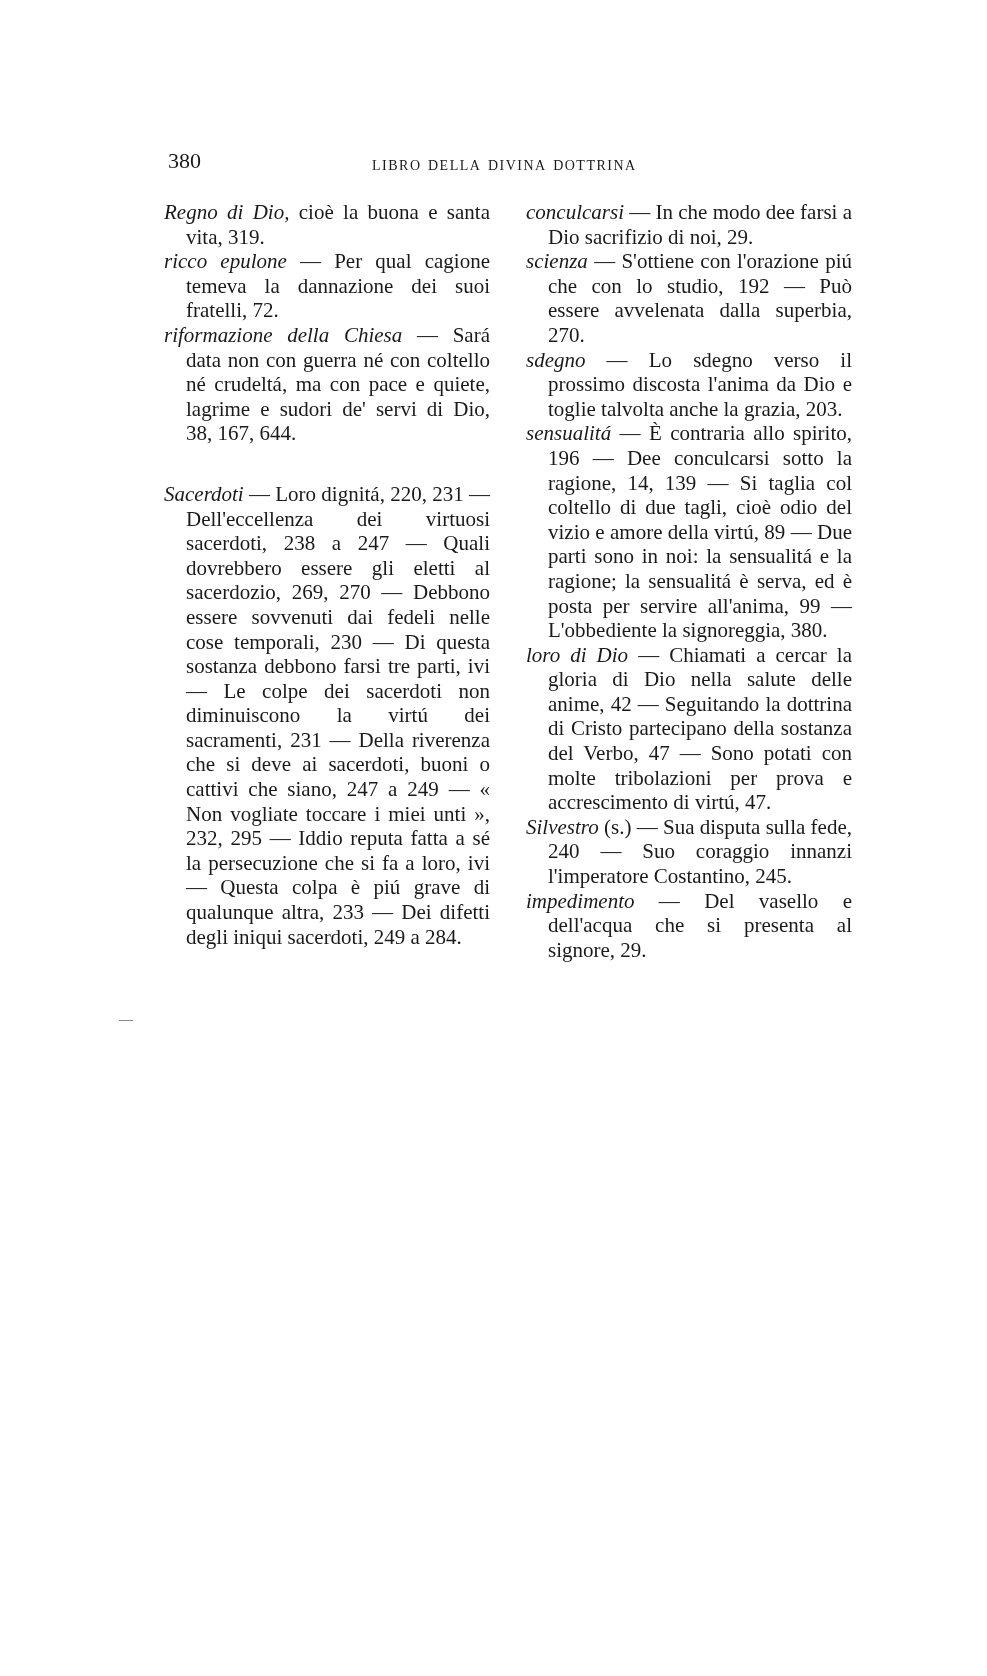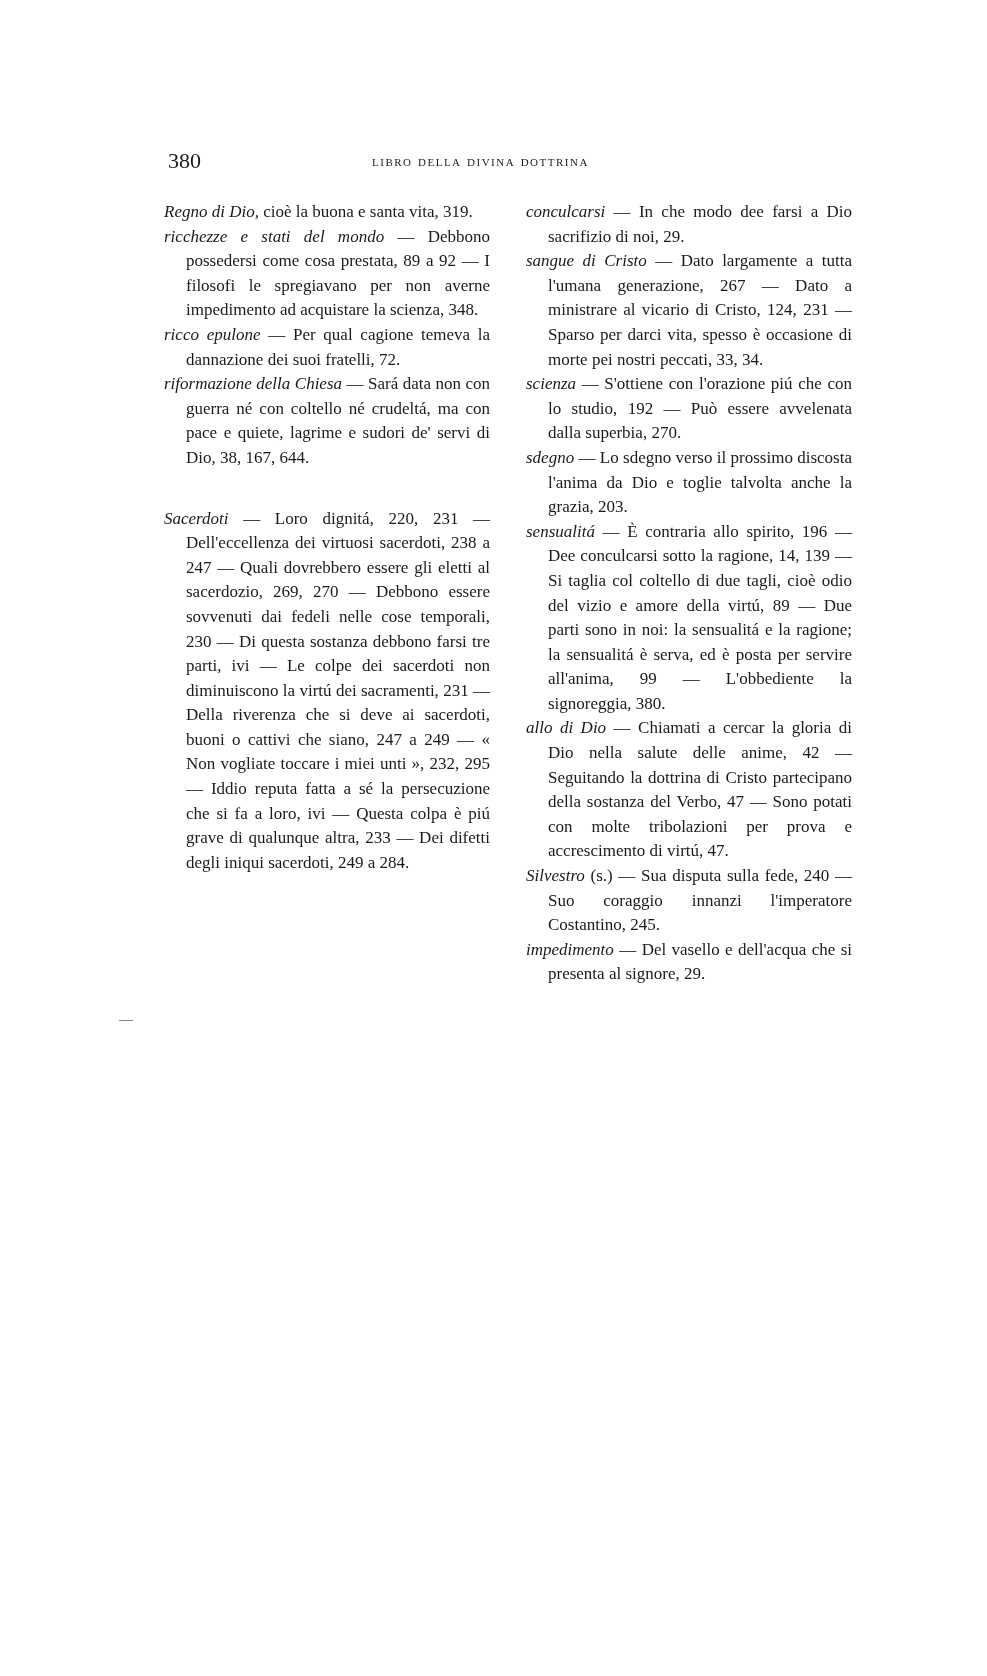--- a/index.html
+++ b/index.html
@@ -1,47 +1,45 @@
 <!DOCTYPE html>
 <html><head>
 <meta charset="utf-8">
 <style>
   html, body { margin: 0; padding: 0; background: #ffffff; }
   body { width: 987px; height: 1676px; position: relative; overflow: hidden;
          font-family: "Liberation Serif", "DejaVu Serif", serif; color: #1a1a1a; }
   .page-number { position: absolute; left: 168px; top: 148px; font-size: 22px; }
-  .running-head { position: absolute; left: 372px; top: 152px; font-size: 16px;
+  .running-head { position: absolute; left: 372px; top: 152px; font-size: 20px;
                   letter-spacing: 1.5px; font-variant: small-caps; text-transform: lowercase; }
-  .column { position: absolute; top: 200px; width: 326px; font-size: 17px; line-height: 24.6px; }
+  .column { position: absolute; top: 200px; width: 326px; font-size: 21px; line-height: 24.6px; }
   .col-left { left: 164px; }
   .col-right { left: 526px; }
   .entry { padding-left: 22px; text-indent: -22px; text-align: justify; margin: 0; }
   .entry .head { font-style: italic; }
   .gap { height: 36px; }
   .margin-mark { position: absolute; left: 119px; top: 1020px; width: 14px; height: 1px; background: #888; }
 </style>
 </head>
 <body>
 
 <div class="page-number">380</div>
 <div class="running-head">LIBRO DELLA DIVINA DOTTRINA</div>
 
 <div class="column col-left">
   <p class="entry"><span class="head">Regno di Dio,</span><span> cioè la buona e santa vita, 319.</span></p>
-  <p class="entry"><span class="head">ricchezze e stati del mondo</span><span> — Debbono possedersi come cosa prestata, 89 a 92 — I filosofi le spregiavano per non averne impedimento ad acquistare la scienza, 348.</span></p>
   <p class="entry"><span class="head">ricco epulone</span><span> — Per qual cagione temeva la dannazione dei suoi fratelli, 72.</span></p>
   <p class="entry"><span class="head">riformazione della Chiesa</span><span> — Sará data non con guerra né con coltello né crudeltá, ma con pace e quiete, lagrime e sudori de' servi di Dio, 38, 167, 644.</span></p>
   <div class="gap"></div>
   <p class="entry"><span class="head">Sacerdoti</span><span> — Loro dignitá, 220, 231 — Dell'eccellenza dei virtuosi sacerdoti, 238 a 247 — Quali dovrebbero essere gli eletti al sacerdozio, 269, 270 — Debbono essere sovvenuti dai fedeli nelle cose temporali, 230 — Di questa sostanza debbono farsi tre parti, ivi — Le colpe dei sacerdoti non diminuiscono la virtú dei sacramenti, 231 — Della riverenza che si deve ai sacerdoti, buoni o cattivi che siano, 247 a 249 — « Non vogliate toccare i miei unti », 232, 295 — Iddio reputa fatta a sé la persecuzione che si fa a loro, ivi — Questa colpa è piú grave di qualunque altra, 233 — Dei difetti degli iniqui sacerdoti, 249 a 284.</span></p>
 </div>
 
 <div class="column col-right">
   <p class="entry"><span class="head">conculcarsi</span><span> — In che modo dee farsi a Dio sacrifizio di noi, 29.</span></p>
-  <p class="entry"><span class="head">sangue di Cristo</span><span> — Dato largamente a tutta l'umana generazione, 267 — Dato a ministrare al vicario di Cristo, 124, 231 — Sparso per darci vita, spesso è occasione di morte pei nostri peccati, 33, 34.</span></p>
   <p class="entry"><span class="head">scienza</span><span> — S'ottiene con l'orazione piú che con lo studio, 192 — Può essere avvelenata dalla superbia, 270.</span></p>
   <p class="entry"><span class="head">sdegno</span><span> — Lo sdegno verso il prossimo discosta l'anima da Dio e toglie talvolta anche la grazia, 203.</span></p>
   <p class="entry"><span class="head">sensualitá</span><span> — È contraria allo spirito, 196 — Dee conculcarsi sotto la ragione, 14, 139 — Si taglia col coltello di due tagli, cioè odio del vizio e amore della virtú, 89 — Due parti sono in noi: la sensualitá e la ragione; la sensualitá è serva, ed è posta per servire all'anima, 99 — L'obbediente la signoreggia, 380.</span></p>
-  <p class="entry"><span class="head">allo di Dio</span><span> — Chiamati a cercar la gloria di Dio nella salute delle anime, 42 — Seguitando la dottrina di Cristo partecipano della sostanza del Verbo, 47 — Sono potati con molte tribolazioni per prova e accrescimento di virtú, 47.</span></p>
+  <p class="entry"><span class="head">loro di Dio</span><span> — Chiamati a cercar la gloria di Dio nella salute delle anime, 42 — Seguitando la dottrina di Cristo partecipano della sostanza del Verbo, 47 — Sono potati con molte tribolazioni per prova e accrescimento di virtú, 47.</span></p>
   <p class="entry"><span class="head">Silvestro</span><span> (s.) — Sua disputa sulla fede, 240 — Suo coraggio innanzi l'imperatore Costantino, 245.</span></p>
   <p class="entry"><span class="head">impedimento</span><span> — Del vasello e dell'acqua che si presenta al signore, 29.</span></p>
 </div>
 
 <div class="margin-mark"></div>
 
 </body></html>

